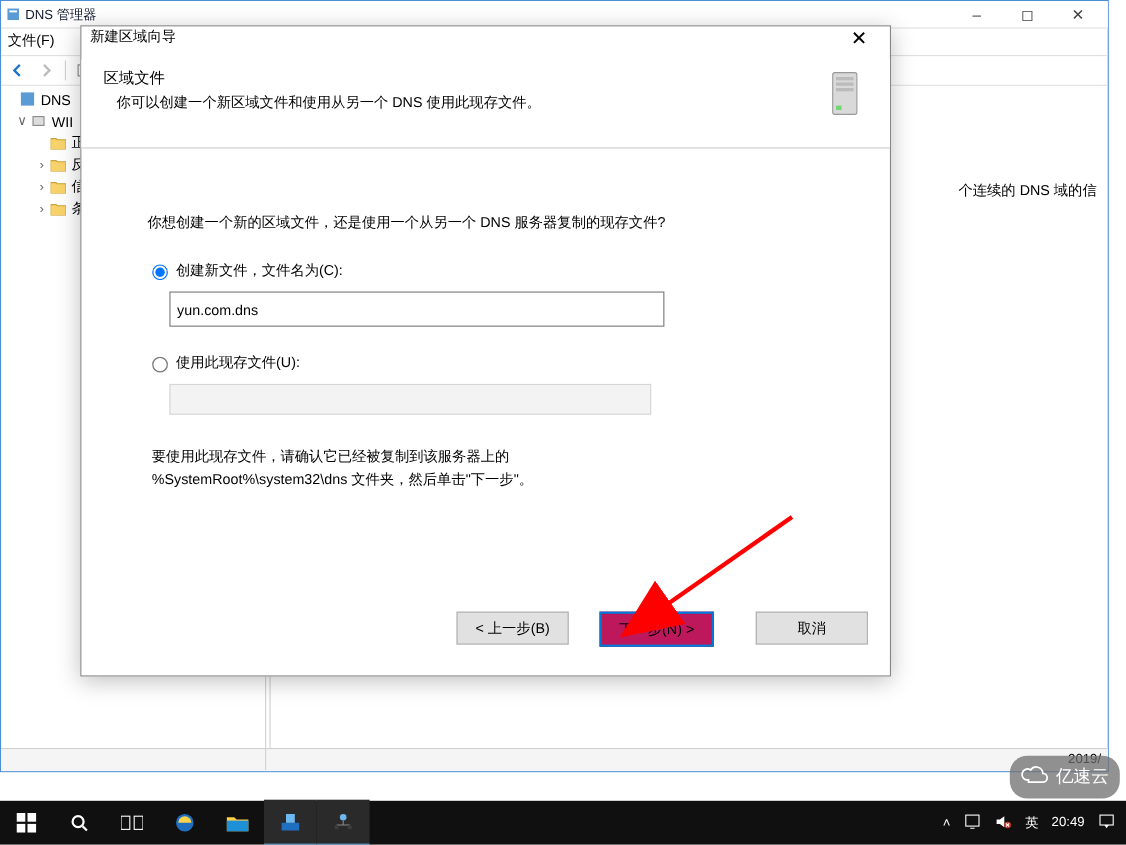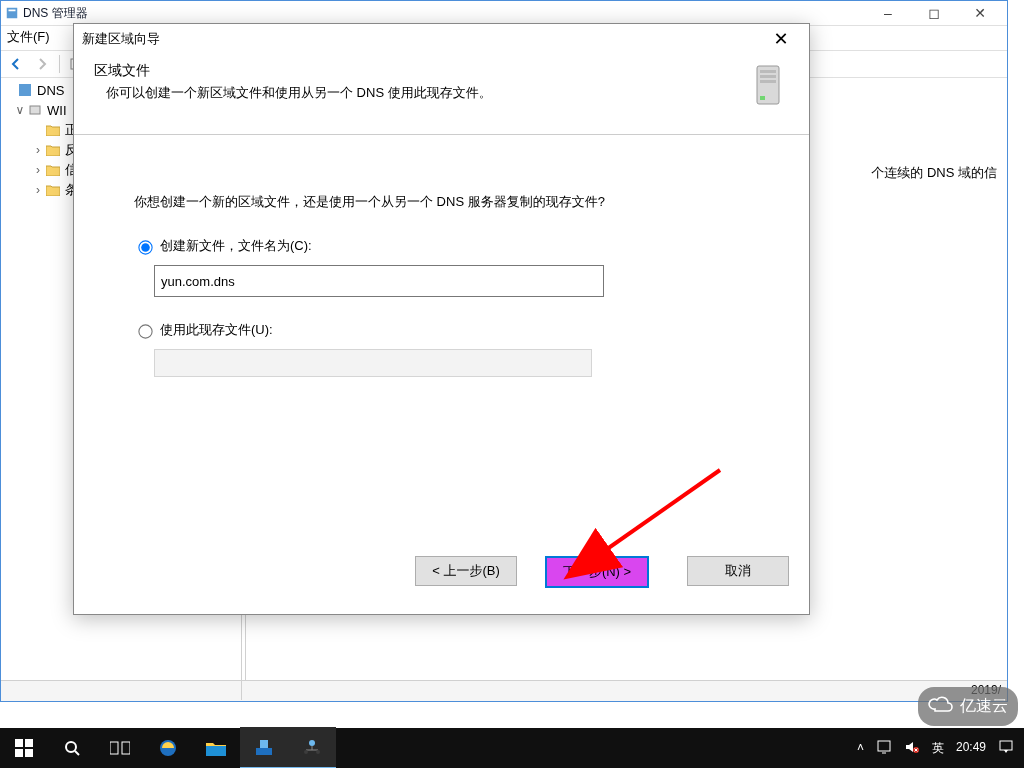--- a/index.html
+++ b/index.html
@@ -53,21 +53,21 @@
     border-top:1px solid #d0d0d0; background:#f5f5f5;
   }
   .mw-statusbar .date { position:absolute; right:6px; top:2px; font-size:12px; }
   
   .wizard {
     position:absolute; left:73px; top:23px; width:735px; height:590px;
     background:#fff; border:1px solid #888; box-shadow:0 4px 20px rgba(0,0,0,.25);
     z-index:50;
   }
   .wiz-titlebar {
-    height:30px; display:flex; align-items:center; padding:0 8px;
+    height:30px; display:flex; align-items:flex-start; padding:0 8px;
     font-size:13px;
     gap:41px;
   }
   .wiz-close { margin-left:auto; font-size:18px; width:40px; text-align:center; }
   .wiz-header {
     height:64px; border-bottom:1px solid #ccc; padding:8px 20px 8px 20px;
     display:flex; align-items:flex-start; background:#fff;
   }
   .wiz-header-text { flex:1; }
   .wiz-header-title { font-weight:400; font-size:14px; }
@@ -91,21 +91,21 @@
   .wiz-footer {
     position:absolute; left:0; right:0; bottom:0; height:58px;
     display:flex; align-items:flex-start; justify-content:flex-end;
     gap:28px; padding:0 20px 0 0;
   }
   .wiz-btn {
     min-width:100px; height:28px; font-size:13px;
     background:#e1e1e1; border:1px solid #adadad;
     display:flex; align-items:center; justify-content:center;
   }
-  .wiz-btn.default { border:2px solid #0078d7; background:#d946ef; }
+  .wiz-btn.default { border:2px solid #0078d7; background:#be185d; }
   
   .arrow-svg { position:absolute; left:530px; top:460px; width:200px; height:130px; z-index:60; pointer-events:none; }
   
   .taskbar {
     position:absolute; left:0; right:0; bottom:0; height:40px;
     background:#101010; display:flex; align-items:center; color:#fff;
     z-index:100;
   }
   .tb-item { width:48px; height:40px; display:flex; align-items:center; justify-content:center; }
   .tb-item.active { border-bottom:2px solid #76b9ed; background:#2a2a2a;}
@@ -262,20 +262,24 @@
       <span>创建新文件，文件名为(C):</span>
     </label>
     <input class="filename-input" type="text" value="yun.com.dns" style="">
 
     <label class="radio-row" style="margin-top:24px">
       <input type="radio" name="zone-file" style="">
       <span>使用此现存文件(U):</span>
     </label>
     <div class="filename-disabled"></div>
 
+    <div class="note">
+      <div>要使用此现存文件，请确认它已经被复制到该服务器上的</div>
+      <div>%SystemRoot%\system32\dns 文件夹，然后单击"下一步"。</div>
+    </div>
   </div>
 
   <div class="wiz-footer">
     <div class="wiz-btn">
         <span>&lt; 上一步(B)</span>
       </div>
     <div class="wiz-btn default">
         <span>下一步(N) &gt;</span>
       </div>
     <div class="wiz-btn" style="margin-left:10px">

